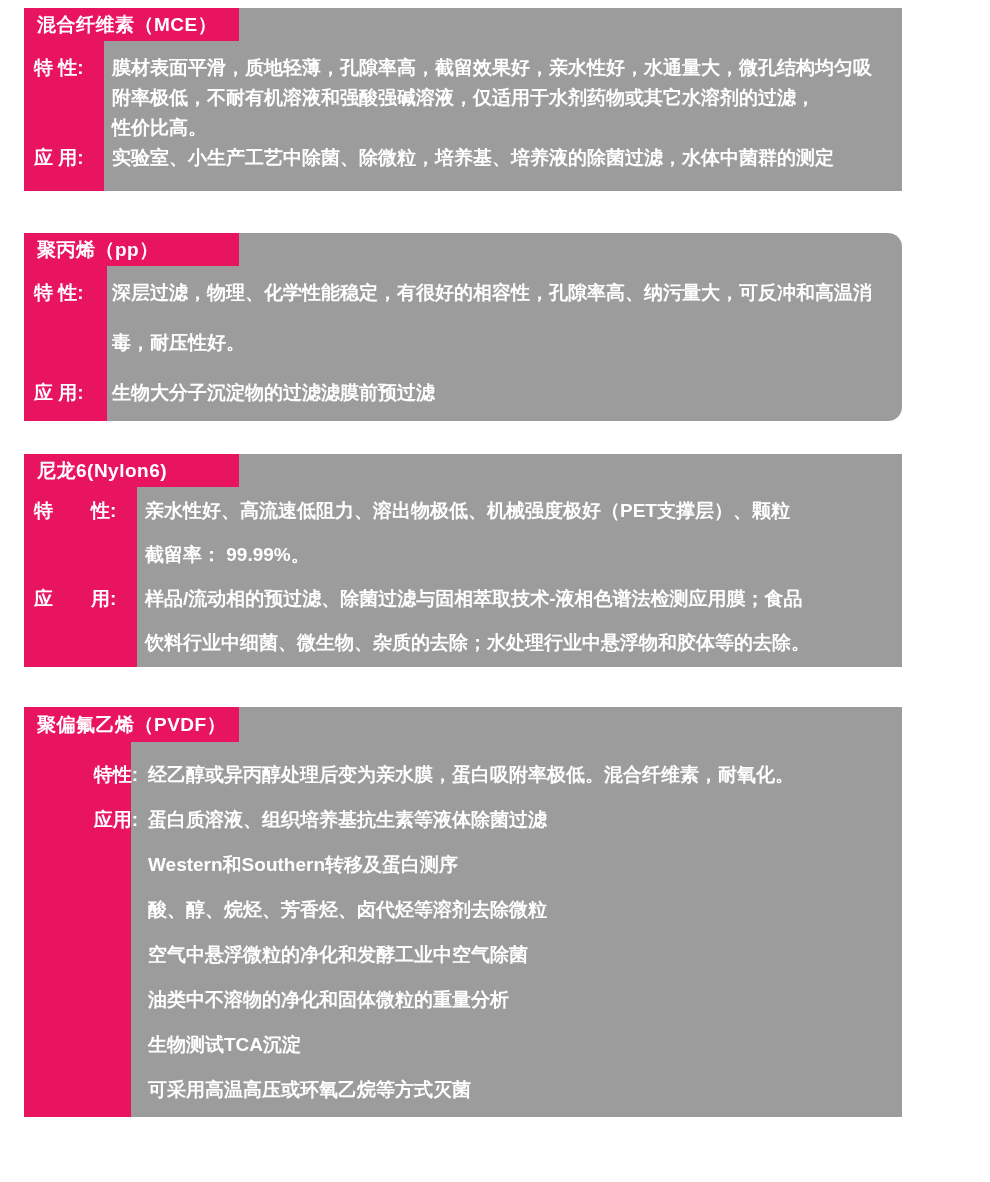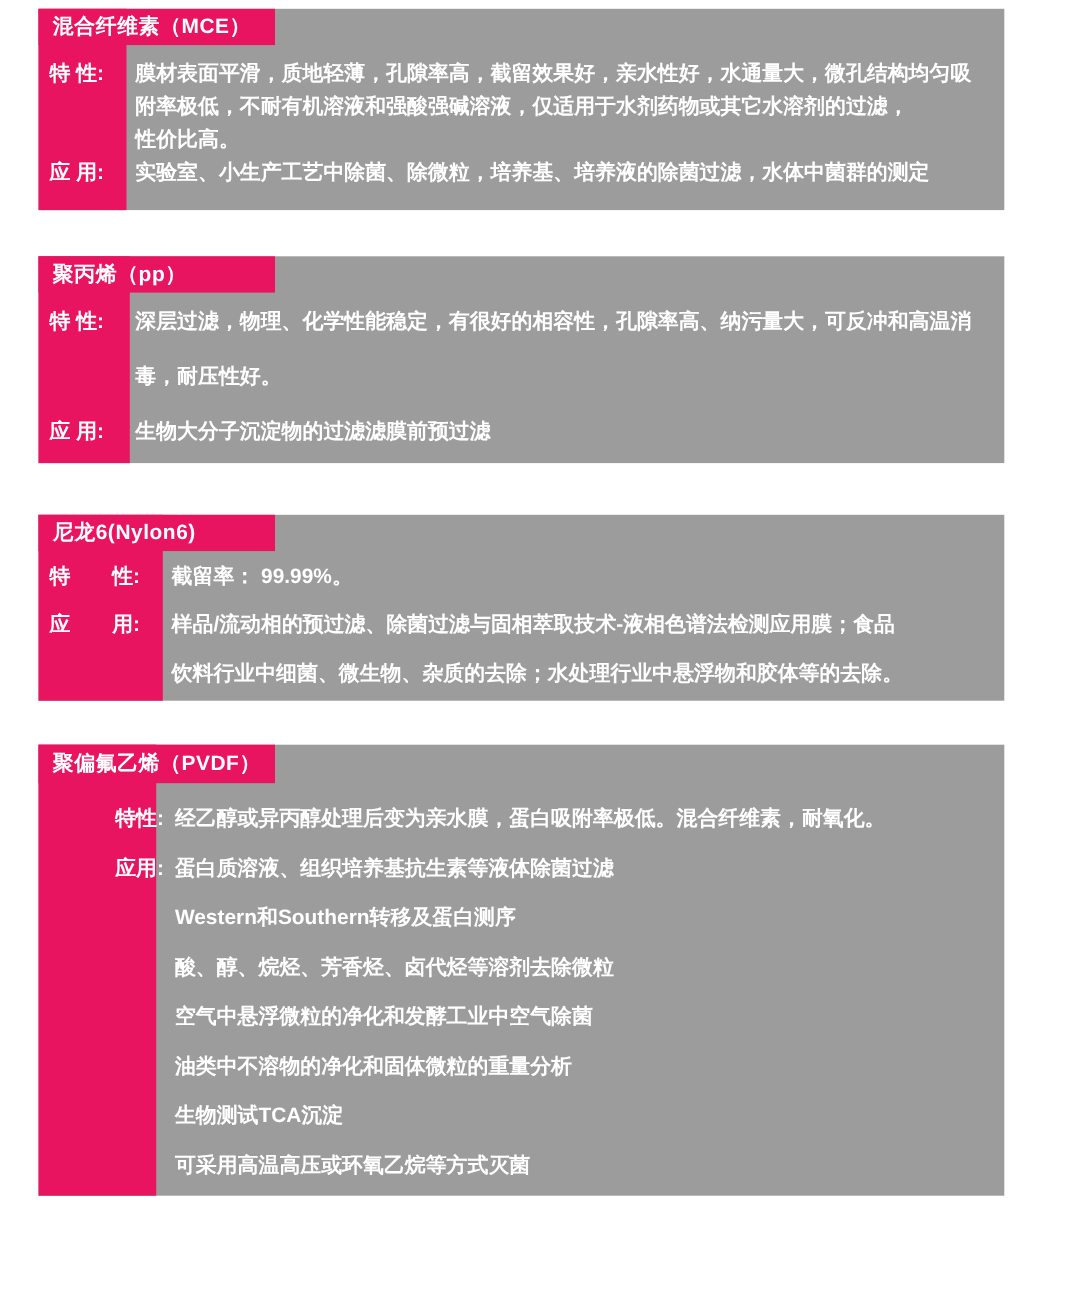--- a/index.html
+++ b/index.html
@@ -1,21 +1,21 @@
 <!DOCTYPE html>
 <html><head>
 <meta charset="utf-8">
 <style>
   html,body{margin:0;padding:0;}
   body{
     width:990px;height:1182px;background:#ffffff;
     font-family:"Liberation Sans","DejaVu Sans",sans-serif;
     -webkit-font-smoothing:antialiased;
   }
-  .wrap{padding-top:8px;padding-left:35px;}
+  .wrap{padding-top:8px;padding-left:24px;}
   .section{
     position:relative;width:878px;box-sizing:border-box;
     background:#9c9c9c;color:#ffffff;font-weight:bold;
   }
   .pinkcol{position:absolute;left:0;top:0;bottom:0;background:#e8145f;}
   .s1 .pinkcol{width:80px;}
   .s2 .pinkcol{width:83px;}
   .s3 .pinkcol{width:113px;}
   .s4 .pinkcol{width:107px;}
   .tab{
@@ -35,21 +35,21 @@
   .s3 .row{line-height:44px;}
   .s4 .row{line-height:45px;}
   .label{flex:none;box-sizing:border-box;padding-left:10px;white-space:pre;}
   .s1 .label,.s2 .label{width:80px;}
   .s3 .label{width:113px;}
   .s4 .label{width:118px;text-align:right;padding-left:0;padding-right:4px;}
   .content{flex:1;margin-left:8px;padding-right:12px;}
   .s4 .content{margin-left:6px;}
   .line{display:block;}
   .sec-gap1{margin-bottom:42px;}
-  .sec-gap2{margin-bottom:47px;}
+  .sec-gap2{margin-bottom:33px;border-radius:14px;}
   .sec-gap3{margin-bottom:40px;}
 </style>
 </head>
 <body>
 
 <div class="wrap" id="page-root">
   <section class="section s1 sec-gap1">
     <div class="pinkcol"></div>
     <div class="tab">
       <span>混合纤维素（MCE）</span>
@@ -96,20 +96,21 @@
 
   <section class="section s3 sec-gap3">
     <div class="pinkcol"></div>
     <div class="tab">
       <span>尼龙6(Nylon6)</span>
     </div>
     <div class="rows">
         <div class="row">
           <div class="label">特　　性:</div>
           <div class="content">
+            <span class="line">亲水性好、高流速低阻力、溶出物极低、机械强度极好（PET支撑层）、颗粒</span>
             <span class="line">截留率： 99.99%。</span>
           </div>
         </div>
         <div class="row">
           <div class="label">应　　用:</div>
           <div class="content">
             <span class="line">样品/流动相的预过滤、除菌过滤与固相萃取技术-液相色谱法检测应用膜；食品</span>
             <span class="line">饮料行业中细菌、微生物、杂质的去除；水处理行业中悬浮物和胶体等的去除。</span>
           </div>
         </div>

